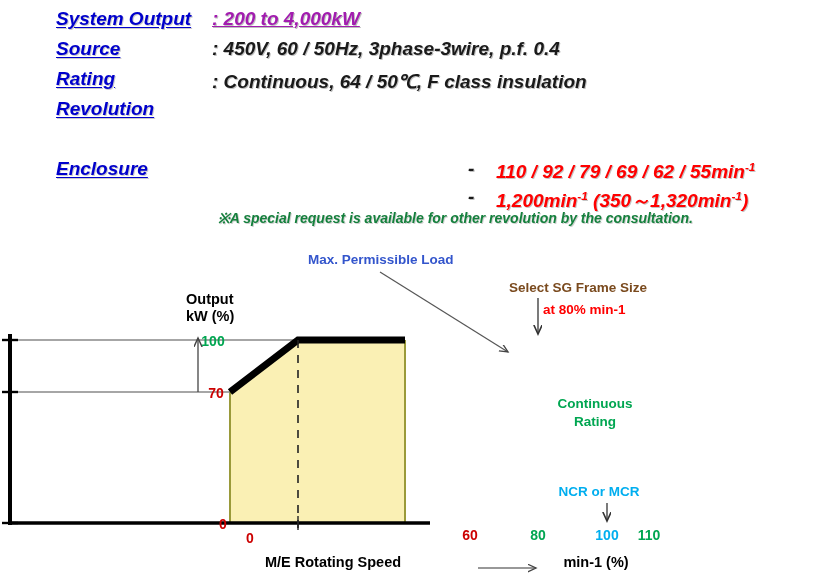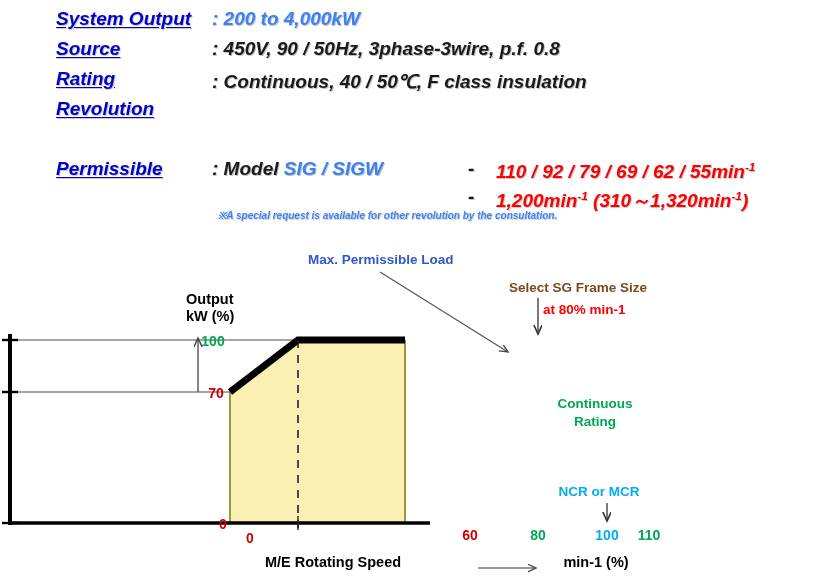--- a/index.html
+++ b/index.html
@@ -50,21 +50,22 @@
     font-weight: bold;
     font-style: italic;
     font-size: 19px;
     color: #1a1a1a;
     text-shadow: 1px 1px 0 rgba(150,150,150,0.6);
   }
   .spec-value.indent {
     left: 232px;
   }
   .spec-value .red {
-    color: #3b82f6;
+    color: #a21caf;
+    text-decoration: underline;
   }
   .spec-dash {
     position: absolute;
     left: 468px;
     top: 0;
     font-weight: bold;
     font-style: italic;
     font-size: 19px;
     color: #1a1a1a;
     text-shadow: 1px 1px 0 rgba(150,150,150,0.6);
@@ -78,22 +79,22 @@
     font-size: 19px;
     color: #FF0000;
     text-shadow: 1px 1px 0 rgba(150,150,150,0.55);
   }
   .note-line {
     position: absolute;
     left: 218px;
     top: 0;
     font-weight: bold;
     font-style: italic;
-    font-size: 10px;
-    color: #3b82f6;
+    font-size: 14px;
+    color: #15803d;
     text-shadow: 1px 1px 0 rgba(170,170,170,0.55);
     white-space: nowrap;
   }
   sup.u {
     font-size: 0.62em;
     vertical-align: super;
   }
 
   
   .chart {
@@ -116,43 +117,42 @@
 
 <div class="spec-block">
 
   <div class="spec-row" style="top:8px;">
     <span class="spec-label">System Output</span>
     <span class="spec-value"><span class="red">: 200 to 4,000kW</span></span>
   </div>
 
   <div class="spec-row" style="top:38px;padding-left:25px;">
     <span class="spec-label">Source</span>
-    <span class="spec-value">: 450V,  90 / 50Hz,  3phase-3wire,  p.f. 0.8</span>
+    <span class="spec-value">: 450V,  60 / 50Hz,  3phase-3wire,  p.f. 0.4</span>
   </div>
 
   <div class="spec-row" style="top:68px;">
     <span class="spec-label">Rating</span>
-    <span class="spec-value">: Continuous,  40 / 50℃,  F class insulation</span>
+    <span class="spec-value">: Continuous,  64 / 50℃,  F class insulation</span>
   </div>
 
   <div class="spec-row" style="top:98px;">
     <span class="spec-label">Revolution</span>
   </div>
 
 
   <div class="spec-row" style="top:158px;">
-    <span class="spec-label">Permissible</span>
-    <span class="spec-value"><span>: Model </span><span class="red">SIG / SIGW</span></span>
+    <span class="spec-label">Enclosure</span>
     <span class="spec-dash">-</span>
     <span class="spec-rev-val"><span>110 / 92 / 79 / 69 / 62 / 55min</span><sup class="u">-1</sup></span>
   </div>
 
   <div class="spec-row" style="top:186px;">
     <span class="spec-dash">-</span>
-    <span class="spec-rev-val"><span>1,200min</span><sup class="u">-1</sup><span> (310～1,320min</span><sup class="u">-1</sup><span>)</span></span>
+    <span class="spec-rev-val"><span>1,200min</span><sup class="u">-1</sup><span> (350～1,320min</span><sup class="u">-1</sup><span>)</span></span>
   </div>
 
   <div class="spec-row" style="top:208px;">
     <span class="note-line">※A special request is available for other revolution by the consultation.</span>
   </div>
 
 </div>
 
 <div class="chart">
 <svg width="830" height="343" viewBox="0 0 830 343" xmlns="http://www.w3.org/2000/svg">

